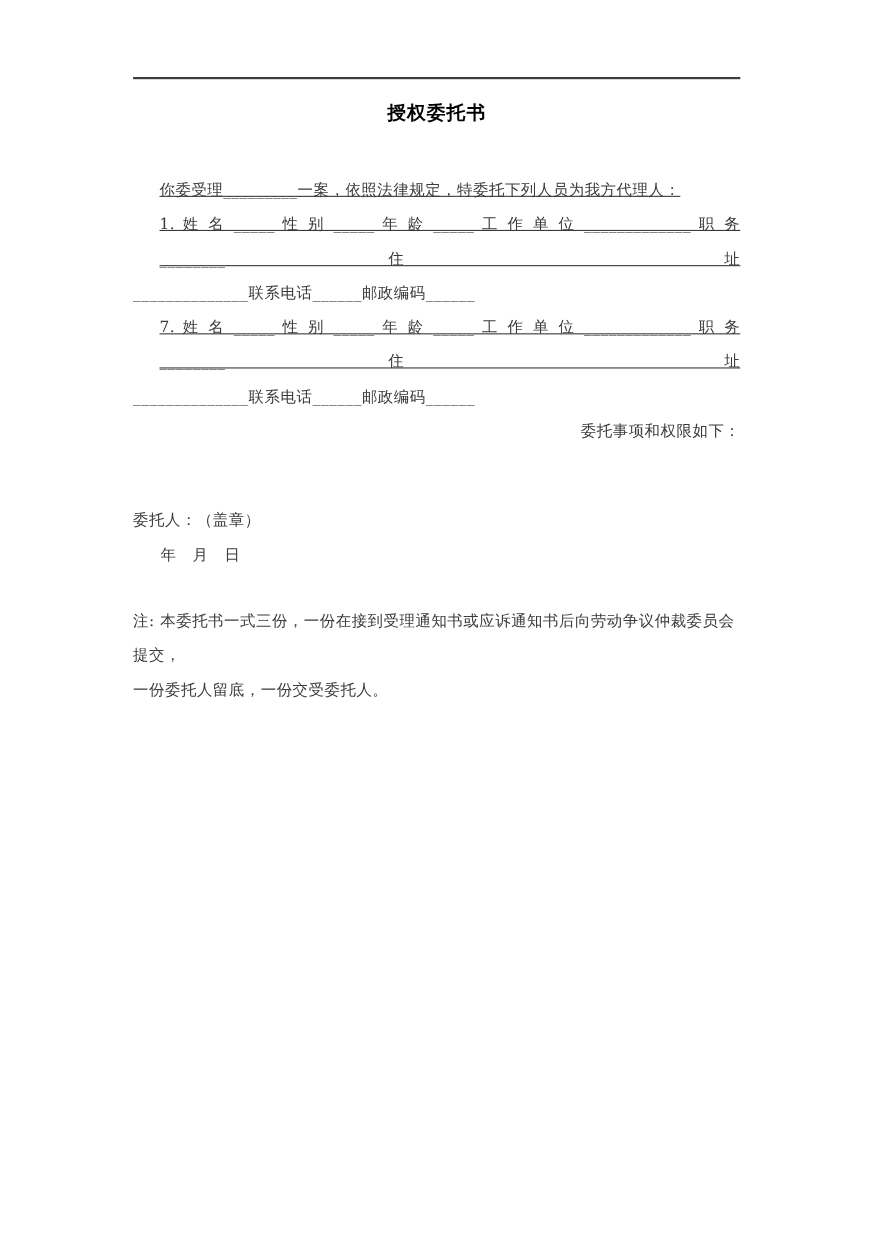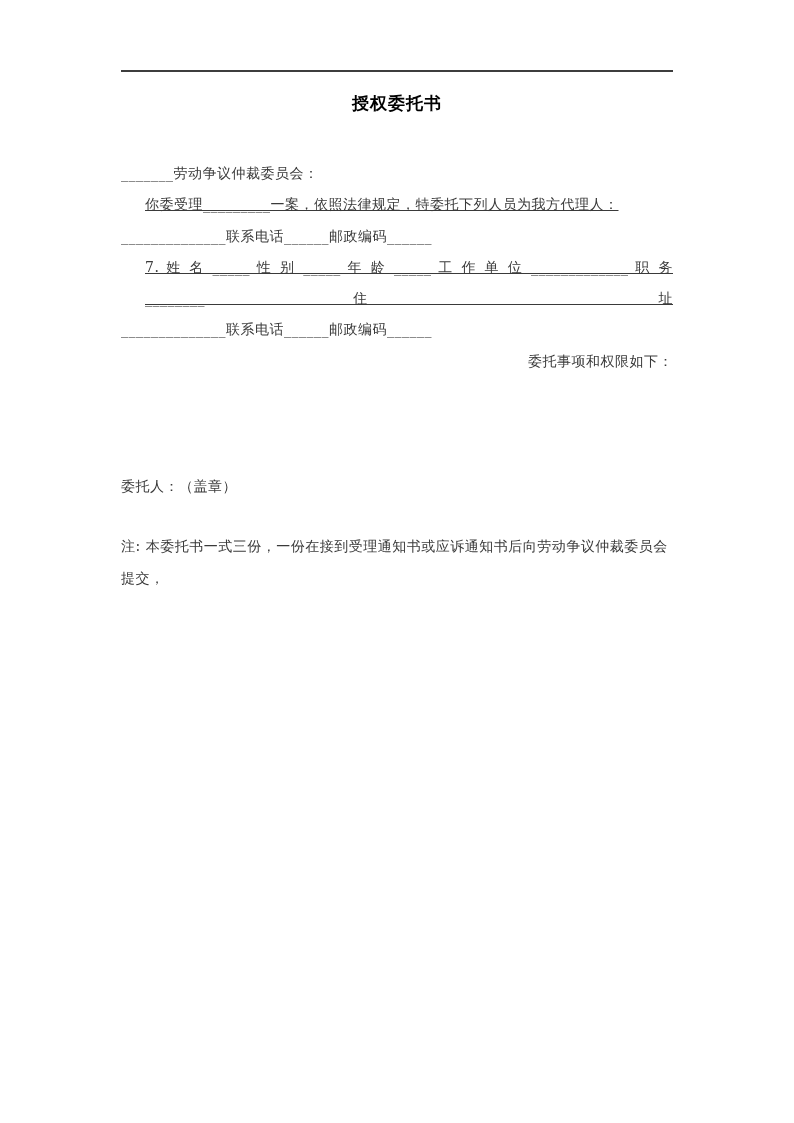--- a/index.html
+++ b/index.html
@@ -32,21 +32,21 @@
     line-height: 20px;
     font-weight: bold;
     text-align: center;
     color: #000000;
     letter-spacing: 1px;
   }
   .para-block {
     margin-top: 45px;
   }
   .sig-block {
-    margin-top: 94px;
+    margin-top: 50px;
   }
   .note-block {
     margin-top: 29px;
   }
   .line {
     margin: 0;
     font-size: 14px;
     line-height: 31.3px;
     letter-spacing: 0.5px;
     white-space: normal;
@@ -70,39 +70,41 @@
 </head>
 <body>
 
 <div class="page">
   <div class="header-rule"></div>
   <div class="content">
 
     <h1 class="title">授权委托书</h1>
 
     <div class="para-block">
-      <p class="line">_______劳动争议仲裁委员会：</p>
 
       <p class="line indent">你委受理_________一案，依照法律规定，特委托下列人员为我方代理人：</p>
 
+      <p class="line indent justify-full">1. 姓 名 _____ 性 别 _____ 年 龄 _____ 工 作 单 位 _____________ 职 务 ________ 住 址</p>
 
       <p class="line">______________联系电话______邮政编码______</p>
 
       <p class="line indent justify-full">7. 姓 名 _____ 性 别 _____ 年 龄 _____ 工 作 单 位 _____________ 职 务 ________ 住 址</p>
 
       <p class="line">______________联系电话______邮政编码______</p>
 
       <p class="line indent-sm">委托事项和权限如下：</p>
     </div>
 
     <div class="sig-block">
       <p class="line">委托人：（盖章）</p>
 
 
+      <p class="line indent-date">年　月　日</p>
     </div>
 
     <div class="note-block">
       <p class="line">注: 本委托书一式三份，一份在接到受理通知书或应诉通知书后向劳动争议仲裁委员会提交，</p>
 
+      <p class="line">一份委托人留底，一份交受委托人。</p>
     </div>
 
   </div>
 </div>
 
 </body></html>

